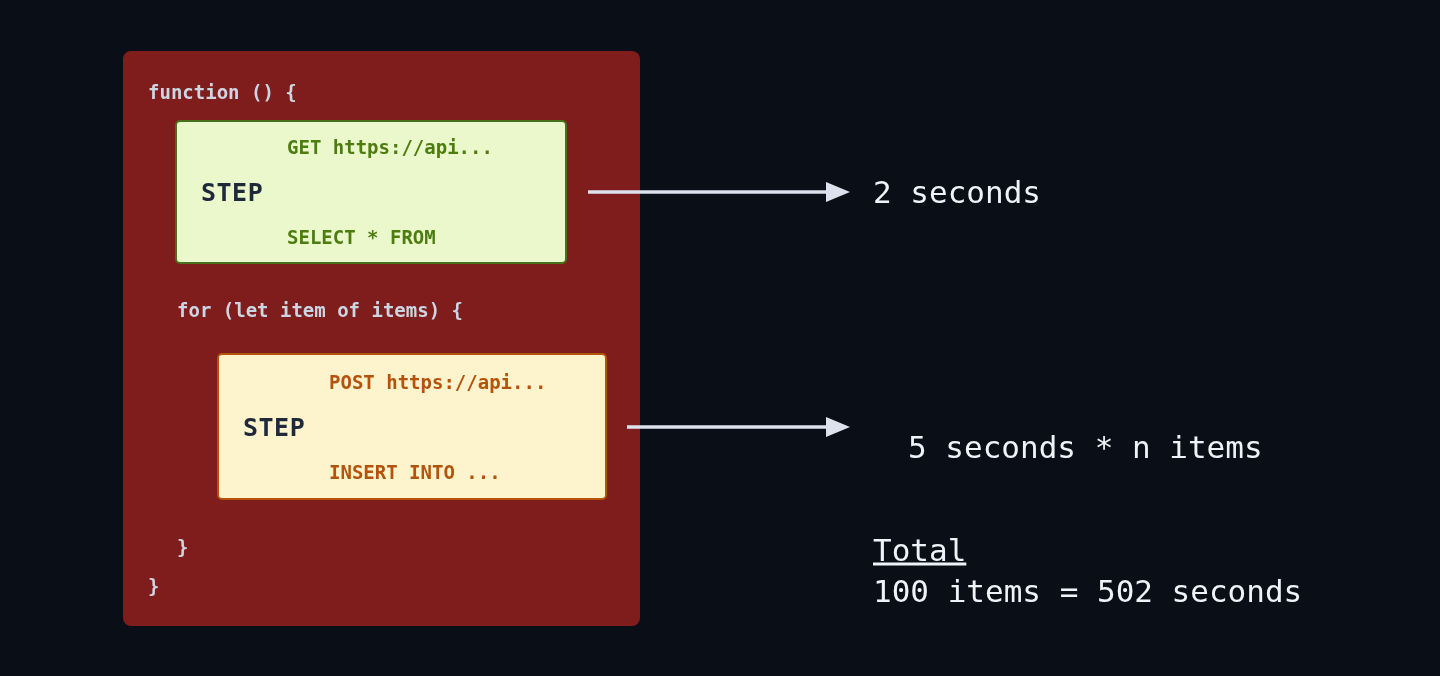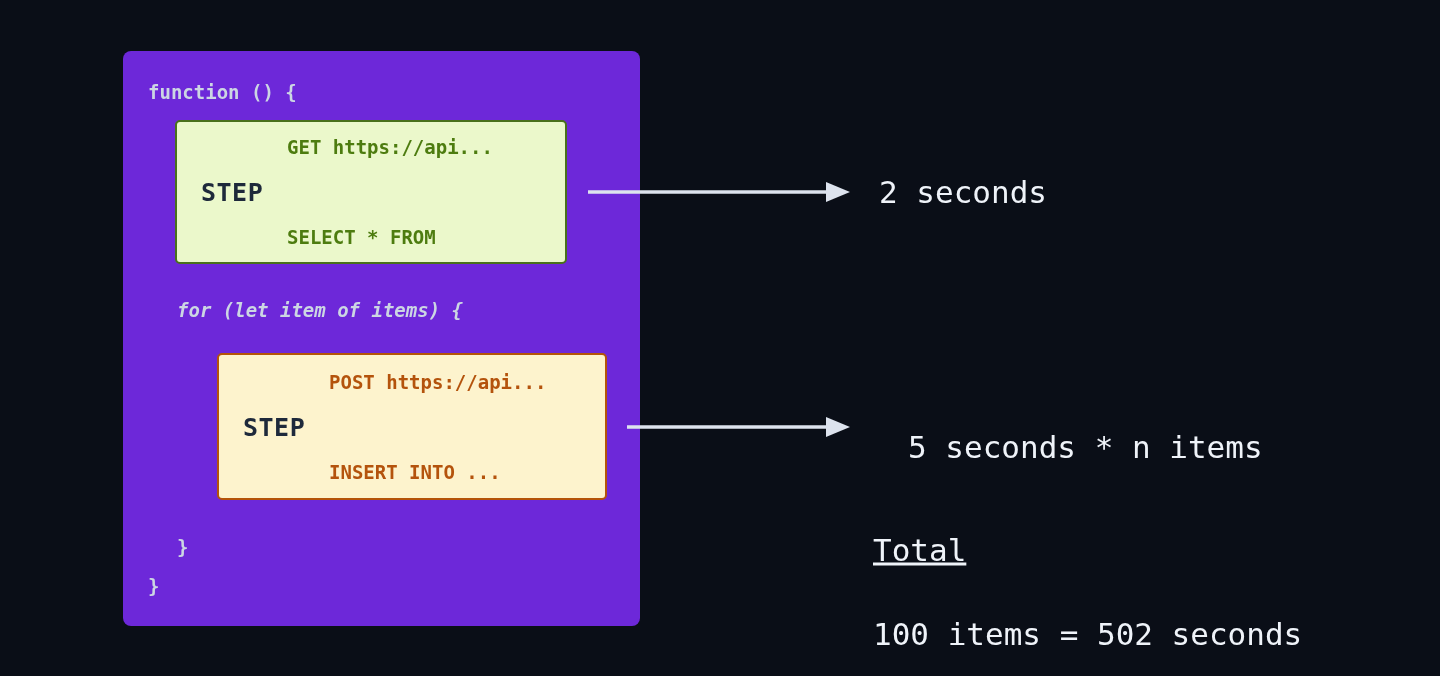--- a/index.html
+++ b/index.html
@@ -14,34 +14,34 @@
     background: #0a0e17;
     overflow: hidden;
     font-family: "DejaVu Sans Mono", monospace;
   }
   .panel {
     position: absolute;
     left: 123px;
     top: 51px;
     width: 517px;
     height: 575px;
-    background: #6d28d9;
+    background: #7f1d1d;
     border-radius: 8px;
   }
   .code-line {
     position: absolute;
     transform: translateY(-50%);
     font-size: 19px;
     font-weight: 700;
     color: #ccd6e3;
     white-space: pre;
     line-height: 1;
   }
   .fn-open   { left: 25px; top: 41px; }
-  .for-open  { left: 54px; top: 259px; font-style: italic; }
+  .for-open  { left: 54px; top: 259px; }
   .for-close { left: 54px; top: 496px; }
   .fn-close  { left: 25px; top: 535px; }
 
   .step-box {
     position: absolute;
     border-radius: 5px;
     box-sizing: border-box;
   }
   .step-box.green {
     left: 52px;
@@ -91,24 +91,24 @@
 
   .big-label {
     position: absolute;
     transform: translateY(-50%);
     font-size: 31px;
     font-weight: 400;
     color: #eff3f9;
     white-space: pre;
     line-height: 1;
   }
-  .time-1      { left: 873px; top: 192px; margin-left: 6px; }
+  .time-1      { left: 873px; top: 192px; }
   .time-2      { left: 908px; top: 427px; margin-top: 20px; }
   .total-label { left: 873px; top: 550px; text-decoration: underline; }
-  .total-value { left: 873px; top: 591px; margin-top: 43px; }
+  .total-value { left: 873px; top: 591px; }
 </style>
 </head>
 <body>
 
 <div class="stage">
 
   <div class="panel">
 
     <div class="code-line fn-open">function () {</div>
 

